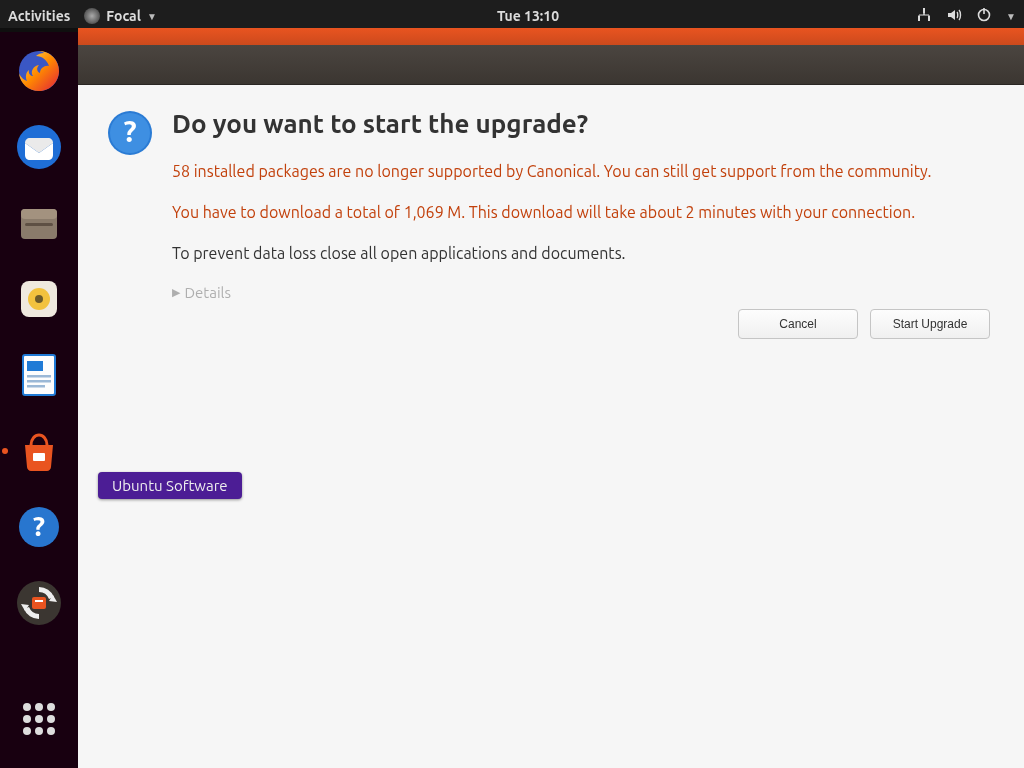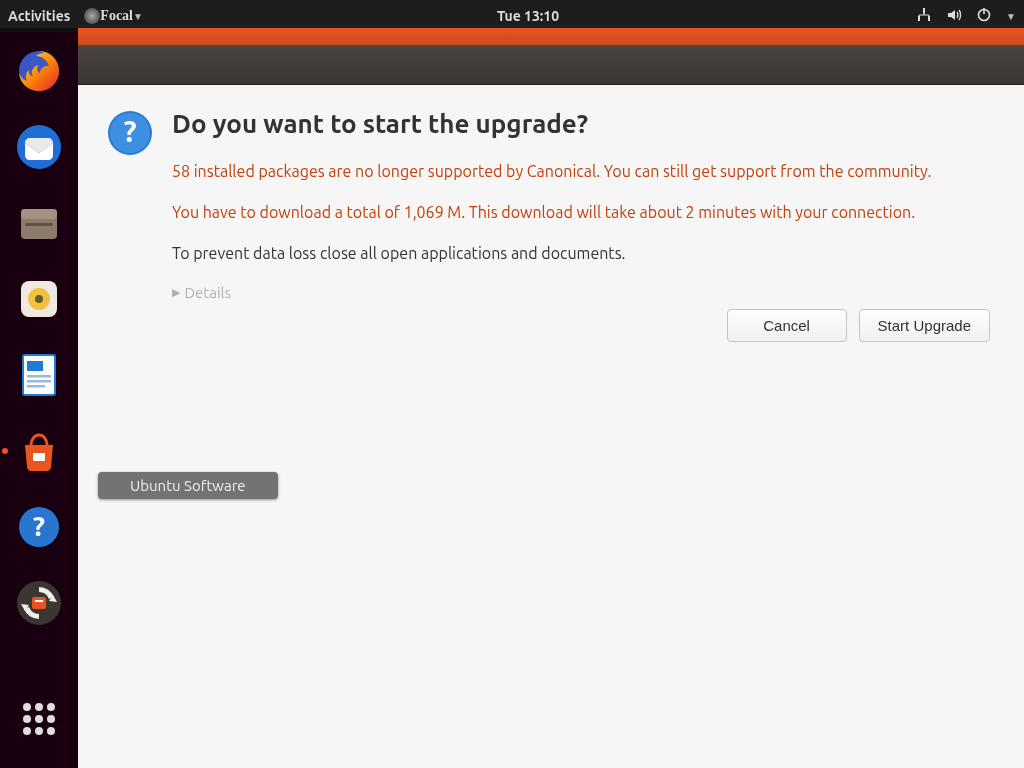--- a/index.html
+++ b/index.html
@@ -13,21 +13,21 @@
     color: #dcdcdc;
     display: flex;
     align-items: center;
     font-size: 14px;
     font-weight: 600;
     padding: 16px 8px;
     position: relative;
   }
   .topbar .left { display: flex; align-items: center; gap: 14px; }
   .topbar .activities { cursor: pointer; }
-  .topbar .appmenu { display:flex; align-items:center; gap:0; cursor:pointer;font-family:Liberation Serif, serif; }
+  .topbar .appmenu { display:flex; align-items:center; gap:6px; cursor:pointer; }
   .appmenu .focal-icon { width:16px; height:16px; border-radius:50%; display:inline-block; background: radial-gradient(circle at 50% 50%, #aaa 0%, #555 70%);}
   .appmenu .tri { font-size:10px; color:#bbb; }
   .topbar .center {
     position: absolute; left:0; right:0; text-align:center; pointer-events:none;margin-left:32px;
   }
   .topbar .right {
     margin-left:auto; display:flex; align-items:center; gap:14px;
   }
   .topbar svg { width:16px; height:16px; fill:#dcdcdc; }
   .topbar .caret { font-size:10px; color:#bbb; }
@@ -63,29 +63,29 @@
   .q-icon { flex:0 0 48px; }
   .content { flex:1; }
   .content h1 { font-size:26px; font-weight:700; color:#333; margin-bottom:22px; }
   .content p { font-size:16px; line-height:1.45; color:#c2410c; margin-bottom:18px; }
   .content p.bold { font-weight:400; color:#333; }
   .details { display:flex; align-items:center; gap:4px; cursor:pointer; color:#444; font-size:15px; opacity:0.4; }
   .details .tri { font-size:11px; }
 
   .tooltip {
     position:absolute; left:98px; top:472px;
-    background:#737373; color:#eee; font-size:15px;
-    padding:5px 32px; border-radius:4px;
+    background:#4c1d95; color:#eee; font-size:15px;
+    padding:5px 14px; border-radius:4px;
     box-shadow:0 1px 3px rgba(0,0,0,0.4);
     pointer-events:none;
   }
 
   .button-row { margin-top:auto; display:flex; justify-content:flex-end; gap:12px; padding-top:8px;}
   .btn {
-    min-width:120px; padding:7px 18px; font-size:15px; color:#333;
+    min-width:120px; padding:7px 18px; font-size:12px; color:#333;
     background:linear-gradient(#fdfdfd,#f0f0f0);
     border:1px solid #c5c5c5; border-radius:4px; cursor:pointer;
   }
 
   
   .dock svg { width:48px; height:48px; }
   .apps-grid .dot { fill:#ddd; }
 </style>
 </head>
 <body>

